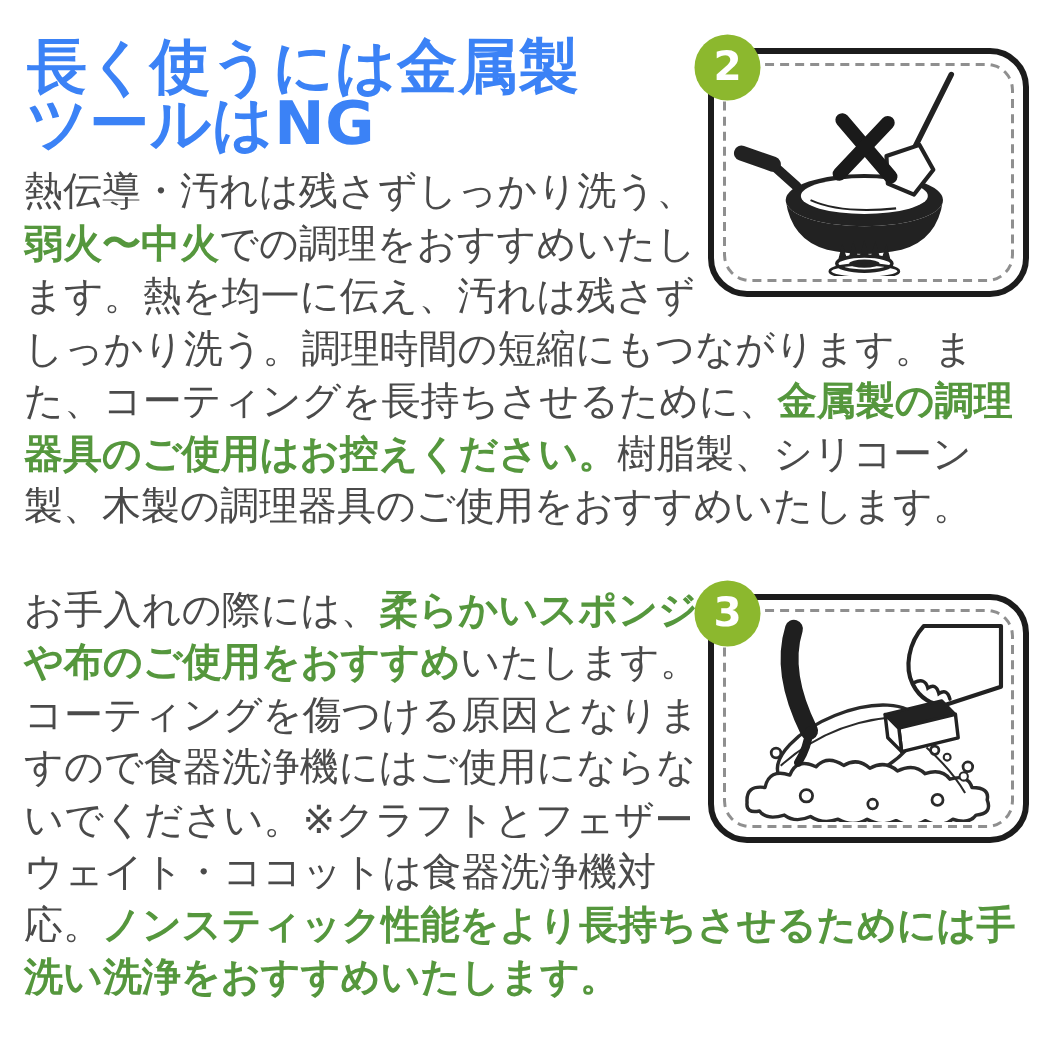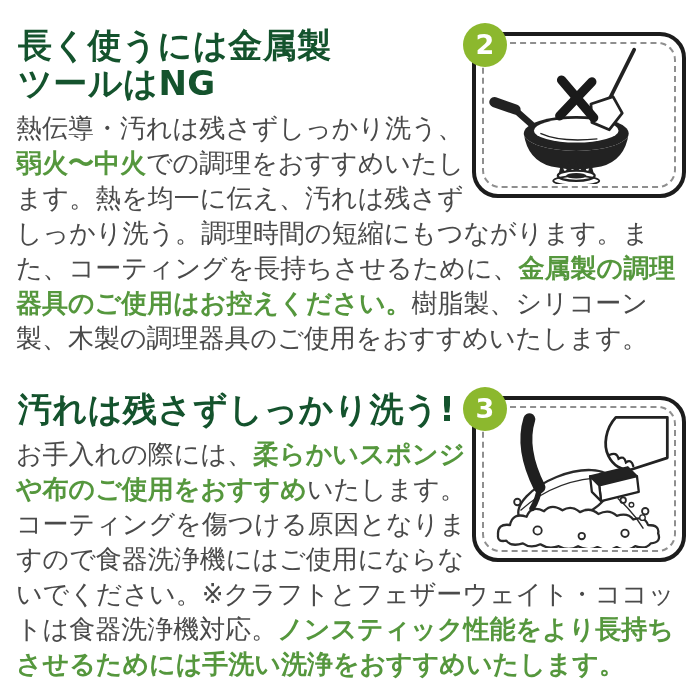--- a/index.html
+++ b/index.html
@@ -60,24 +60,24 @@
     color: #ffffff;
     font-size: 27px;
     font-weight: bold;
     line-height: 44px;
     text-align: center;
     z-index: 2;
   }
 
   .heading {
     margin: 0 0 9px 2px;
-    font-size: 34px;
+    font-size: 40px;
     line-height: 38px;
     font-weight: bold;
-    color: #14532d;
+    color: #3b82f6;
     white-space: pre-line;
     letter-spacing: 0.5px;
   }
   .body-text {
     margin: 0;
     font-size: 26px;
     line-height: 35px;
     color: #4a4a4a;
     letter-spacing: 0;
   }
@@ -157,17 +157,16 @@
           <path d="M133,49 Q141,45 143,53 Q149,49 151,57 Q157,53 159,61" fill="none" stroke="#222" stroke-width="2.5" stroke-linecap="round"></path>
 
           <path d="M112,72 L153,62 L163,72 L122,82 Z" fill="#222" stroke="#222" stroke-width="2" stroke-linejoin="round"></path>
           <path d="M122,82 L163,72 L165,89 L124,99 Z" fill="#fff" stroke="#222" stroke-width="2.5" stroke-linejoin="round"></path>
           <path d="M112,72 L122,82 L124,99 L114,89 Z" fill="#fff" stroke="#222" stroke-width="2.5" stroke-linejoin="round"></path>
         </svg>
       </div>
       <span class="badge">3</span>
     </figure>
 
-    <h2 class="heading">汚れは残さずしっかり洗う!</h2>
     <p class="body-text"><span>お手入れの際には、</span><span class="hl">柔らかいスポンジや布のご使用をおすすめ</span><span>いたします。コーティングを傷つける原因となりますので食器洗浄機にはご使用にならないでください。※クラフトとフェザーウェイト・ココットは食器洗浄機対応。</span><span class="hl">ノンスティック性能をより長持ちさせるためには手洗い洗浄をおすすめいたします。</span></p>
   </section>
 
 </div>
 
 </body></html>

